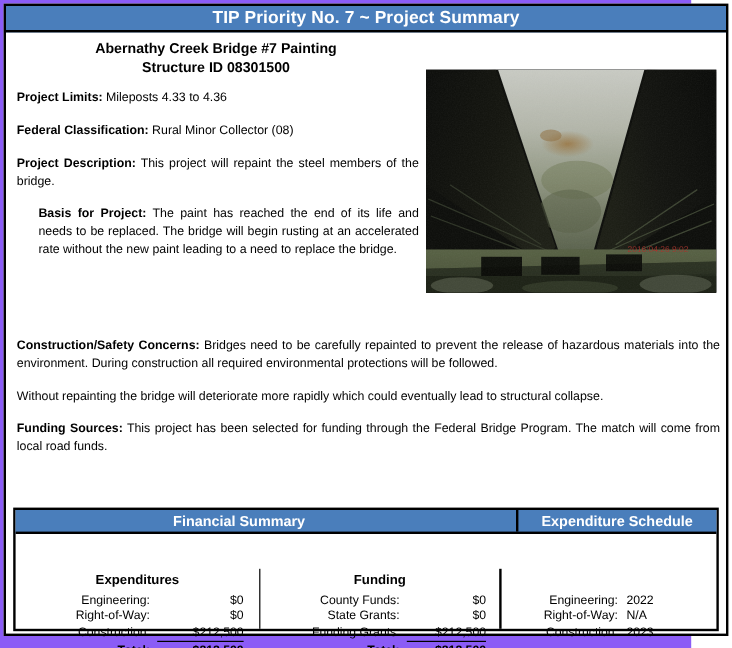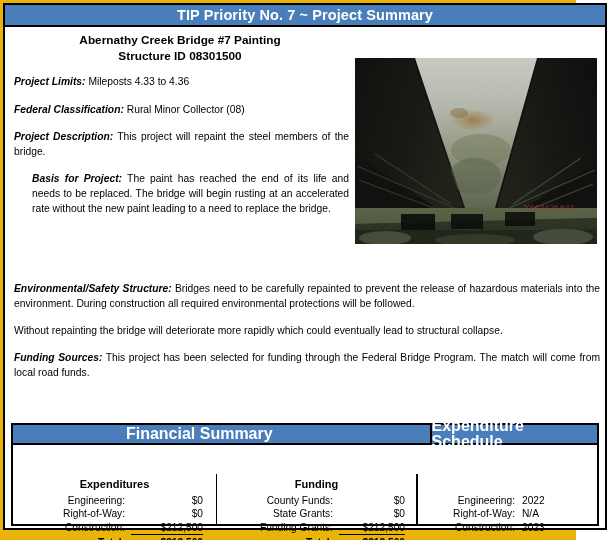--- a/index.html
+++ b/index.html
@@ -12,21 +12,21 @@
     font-family: "Liberation Sans", sans-serif;
     width: 610px;
     height: 540px;
     overflow: hidden;
   }
 
   .page {
     position: relative;
     width: 576px;
     height: 540px;
-    background: #eab308;
+    background: #8b5cf6;
   }
 
   
   .doc-frame {
     position: absolute;
     left: 3px;
     top: 3px;
     width: 604px;
     height: 527px;
     border: 2px solid #000000;
@@ -105,21 +105,21 @@
     font-size: 10.3px;
     color: #000000;
     line-height: 1.45;
   }
   .col-full p {
     margin: 0 0 12px 0;
     text-align: justify;
   }
   .col-full p:last-child { margin-bottom: 10px; }
 
-  b, .lbl { font-weight: bold; font-style: italic; }
+  b, .lbl { font-weight: bold; }
 
   
   .fin-table {
     position: absolute;
     left: 6px;
     top: 418px;
     width: 588px;
     height: 103px;
     border: 2px solid #000000;
   }
@@ -127,21 +127,21 @@
     display: flex;
     height: 20px;
     background: #4A7EBB;
     border-bottom: 2px solid #000000;
   }
   .fin-head-cell {
     display: flex;
     align-items: center;
     justify-content: center;
     color: #ffffff;
-    font-size: 16px;
+    font-size: 12px;
     font-weight: bold;
     line-height: 1;
   }
   .fin-head-left  { width: 403px; }
   .fin-head-right { width: 181px; border-left: 2px solid #000000; margin-left: 44px; }
 
   .fin-body {
     display: flex;
     height: 79px;
   }
@@ -313,21 +313,21 @@
       <p>
         <span class="lbl">Project Description:</span><span>  This project will repaint the steel members of the bridge.</span>
       </p>
       <p>
         <span class="lbl">Basis for Project:</span><span>  The paint has reached the end of its life and needs to be replaced.  The bridge will begin rusting at an accelerated rate without the new paint leading to a need to replace the bridge.</span>
       </p>
     </div>
 
     <div class="col-full">
       <p>
-        <span class="lbl">Environmental/Safety Structure:</span><span>  Bridges need to be carefully repainted to prevent the release of hazardous materials into the environment.  During construction all required environmental protections will be followed.</span>
+        <span class="lbl">Construction/Safety Concerns:</span><span>  Bridges need to be carefully repainted to prevent the release of hazardous materials into the environment.  During construction all required environmental protections will be followed.</span>
       </p>
       <p>Without repainting the bridge will deteriorate more rapidly which could eventually lead to structural collapse.</p>
       <p>
         <span class="lbl">Funding Sources:</span><span> This project has been selected for funding through the Federal Bridge Program.  The match will come from local road funds.</span>
       </p>
     </div>
 
     <div class="fin-table">
 
       <div class="fin-head">

